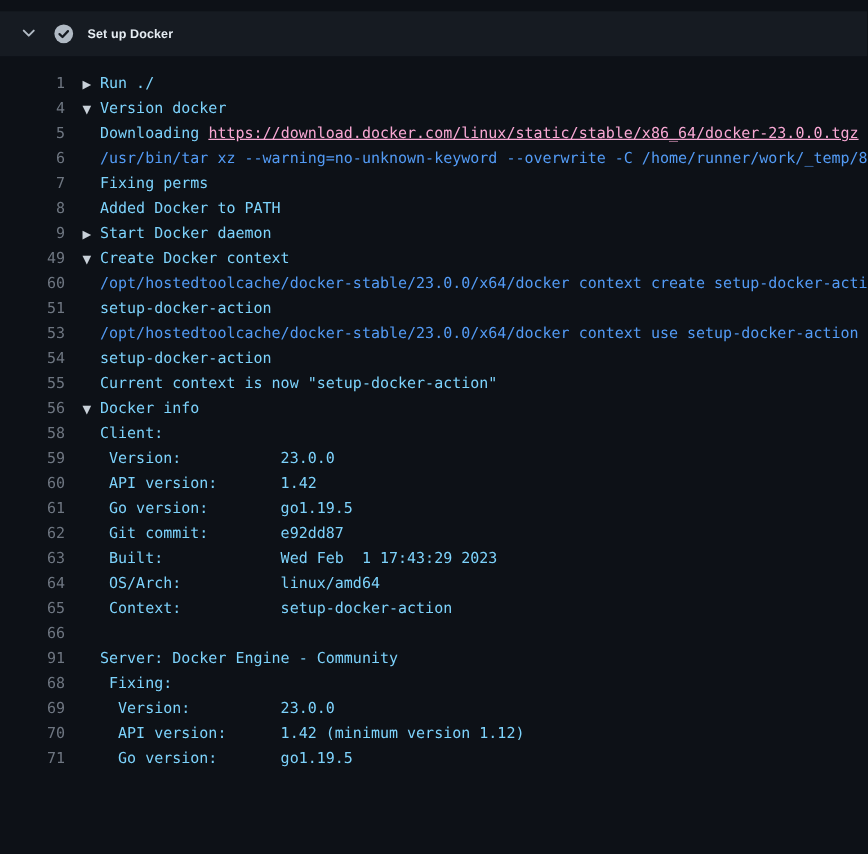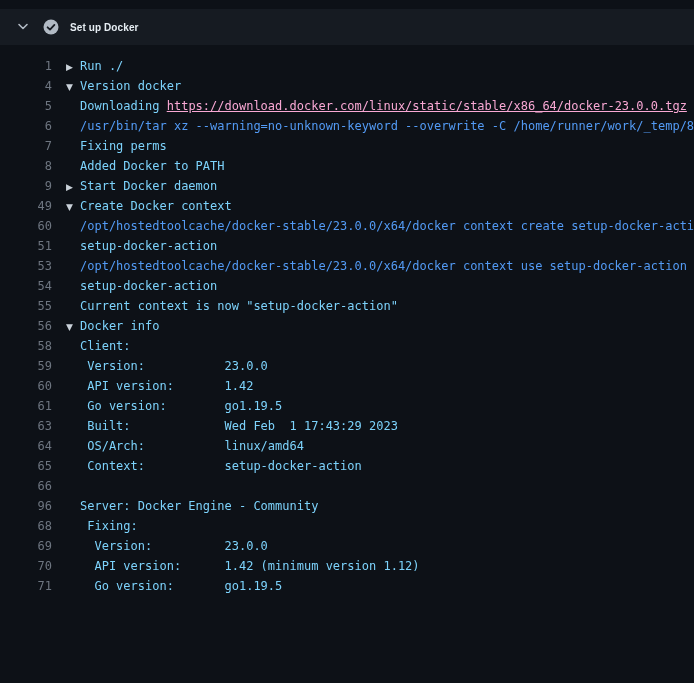--- a/index.html
+++ b/index.html
@@ -98,24 +98,25 @@
       <div class="log-row"><span class="line-num">60</span><span class="line-content"><span class="arrow-slot"></span><span class="seg-cmd">/opt/hostedtoolcache/docker-stable/23.0.0/x64/docker context create setup-docker-action</span></span></div>
       <div class="log-row"><span class="line-num">51</span><span class="line-content"><span class="arrow-slot"></span><span class="seg-plain">setup-docker-action</span></span></div>
       <div class="log-row"><span class="line-num">53</span><span class="line-content"><span class="arrow-slot"></span><span class="seg-cmd">/opt/hostedtoolcache/docker-stable/23.0.0/x64/docker context use setup-docker-action</span></span></div>
       <div class="log-row"><span class="line-num">54</span><span class="line-content"><span class="arrow-slot"></span><span class="seg-plain">setup-docker-action</span></span></div>
       <div class="log-row"><span class="line-num">55</span><span class="line-content"><span class="arrow-slot"></span><span class="seg-plain">Current context is now "setup-docker-action"</span></span></div>
       <div class="log-row"><span class="line-num">56</span><span class="line-content"><span class="arrow-slot">▼</span><span class="seg-plain">Docker info</span></span></div>
       <div class="log-row"><span class="line-num">58</span><span class="line-content"><span class="arrow-slot"></span><span class="seg-plain">Client:</span></span></div>
       <div class="log-row"><span class="line-num">59</span><span class="line-content"><span class="arrow-slot"></span><span class="seg-plain"> Version:           23.0.0</span></span></div>
       <div class="log-row"><span class="line-num">60</span><span class="line-content"><span class="arrow-slot"></span><span class="seg-plain"> API version:       1.42</span></span></div>
       <div class="log-row"><span class="line-num">61</span><span class="line-content"><span class="arrow-slot"></span><span class="seg-plain"> Go version:        go1.19.5</span></span></div>
+      <div class="log-row"><span class="line-num">62</span><span class="line-content"><span class="arrow-slot"></span><span class="seg-plain"> Git commit:        e92dd87</span></span></div>
       <div class="log-row"><span class="line-num">63</span><span class="line-content"><span class="arrow-slot"></span><span class="seg-plain"> Built:             Wed Feb  1 17:43:29 2023</span></span></div>
       <div class="log-row"><span class="line-num">64</span><span class="line-content"><span class="arrow-slot"></span><span class="seg-plain"> OS/Arch:           linux/amd64</span></span></div>
       <div class="log-row"><span class="line-num">65</span><span class="line-content"><span class="arrow-slot"></span><span class="seg-plain"> Context:           setup-docker-action</span></span></div>
       <div class="log-row"><span class="line-num">66</span><span class="line-content"><span class="arrow-slot"></span></span></div>
-      <div class="log-row"><span class="line-num">96</span><span class="line-content"><span class="arrow-slot"></span><span class="seg-plain">Server: Docker Engine - Community</span></span></div>
+      <div class="log-row"><span class="line-num">91</span><span class="line-content"><span class="arrow-slot"></span><span class="seg-plain">Server: Docker Engine - Community</span></span></div>
       <div class="log-row"><span class="line-num">68</span><span class="line-content"><span class="arrow-slot"></span><span class="seg-plain"> Fixing:</span></span></div>
       <div class="log-row"><span class="line-num">69</span><span class="line-content"><span class="arrow-slot"></span><span class="seg-plain">  Version:          23.0.0</span></span></div>
       <div class="log-row"><span class="line-num">70</span><span class="line-content"><span class="arrow-slot"></span><span class="seg-plain">  API version:      1.42 (minimum version 1.12)</span></span></div>
       <div class="log-row"><span class="line-num">71</span><span class="line-content"><span class="arrow-slot"></span><span class="seg-plain">  Go version:       go1.19.5</span></span></div>
     </div>
 
 </div>
 
 </body></html>

